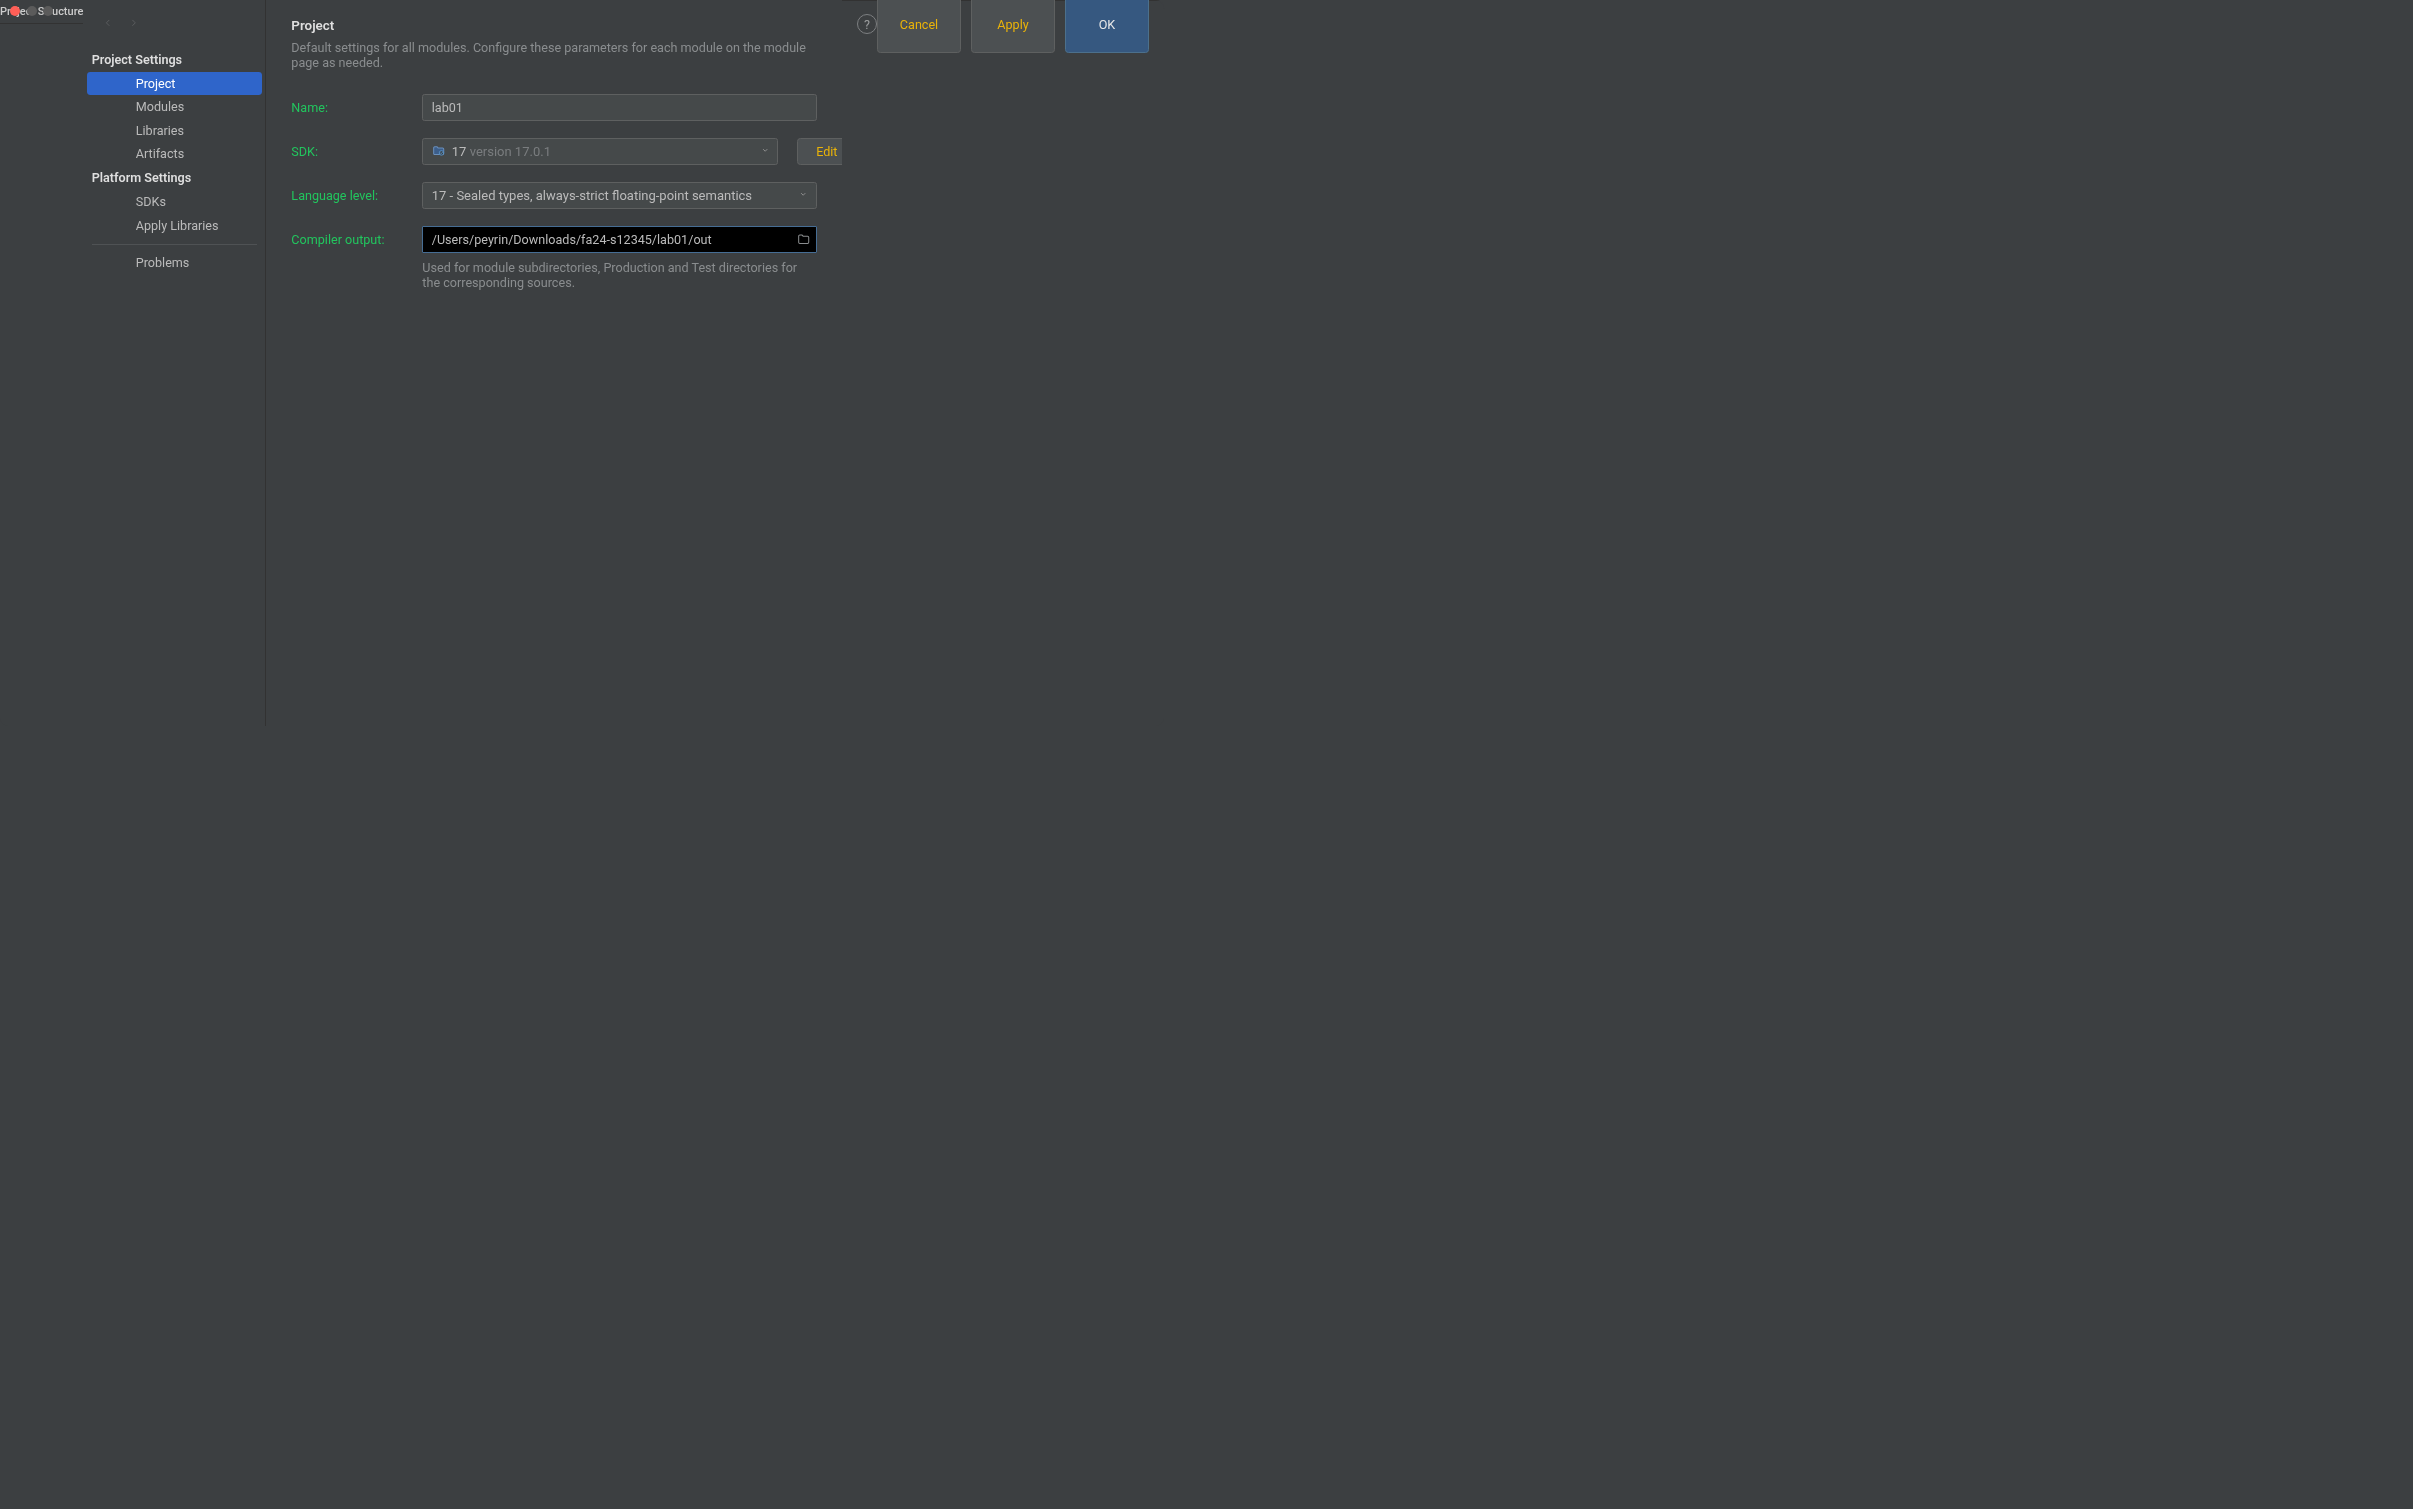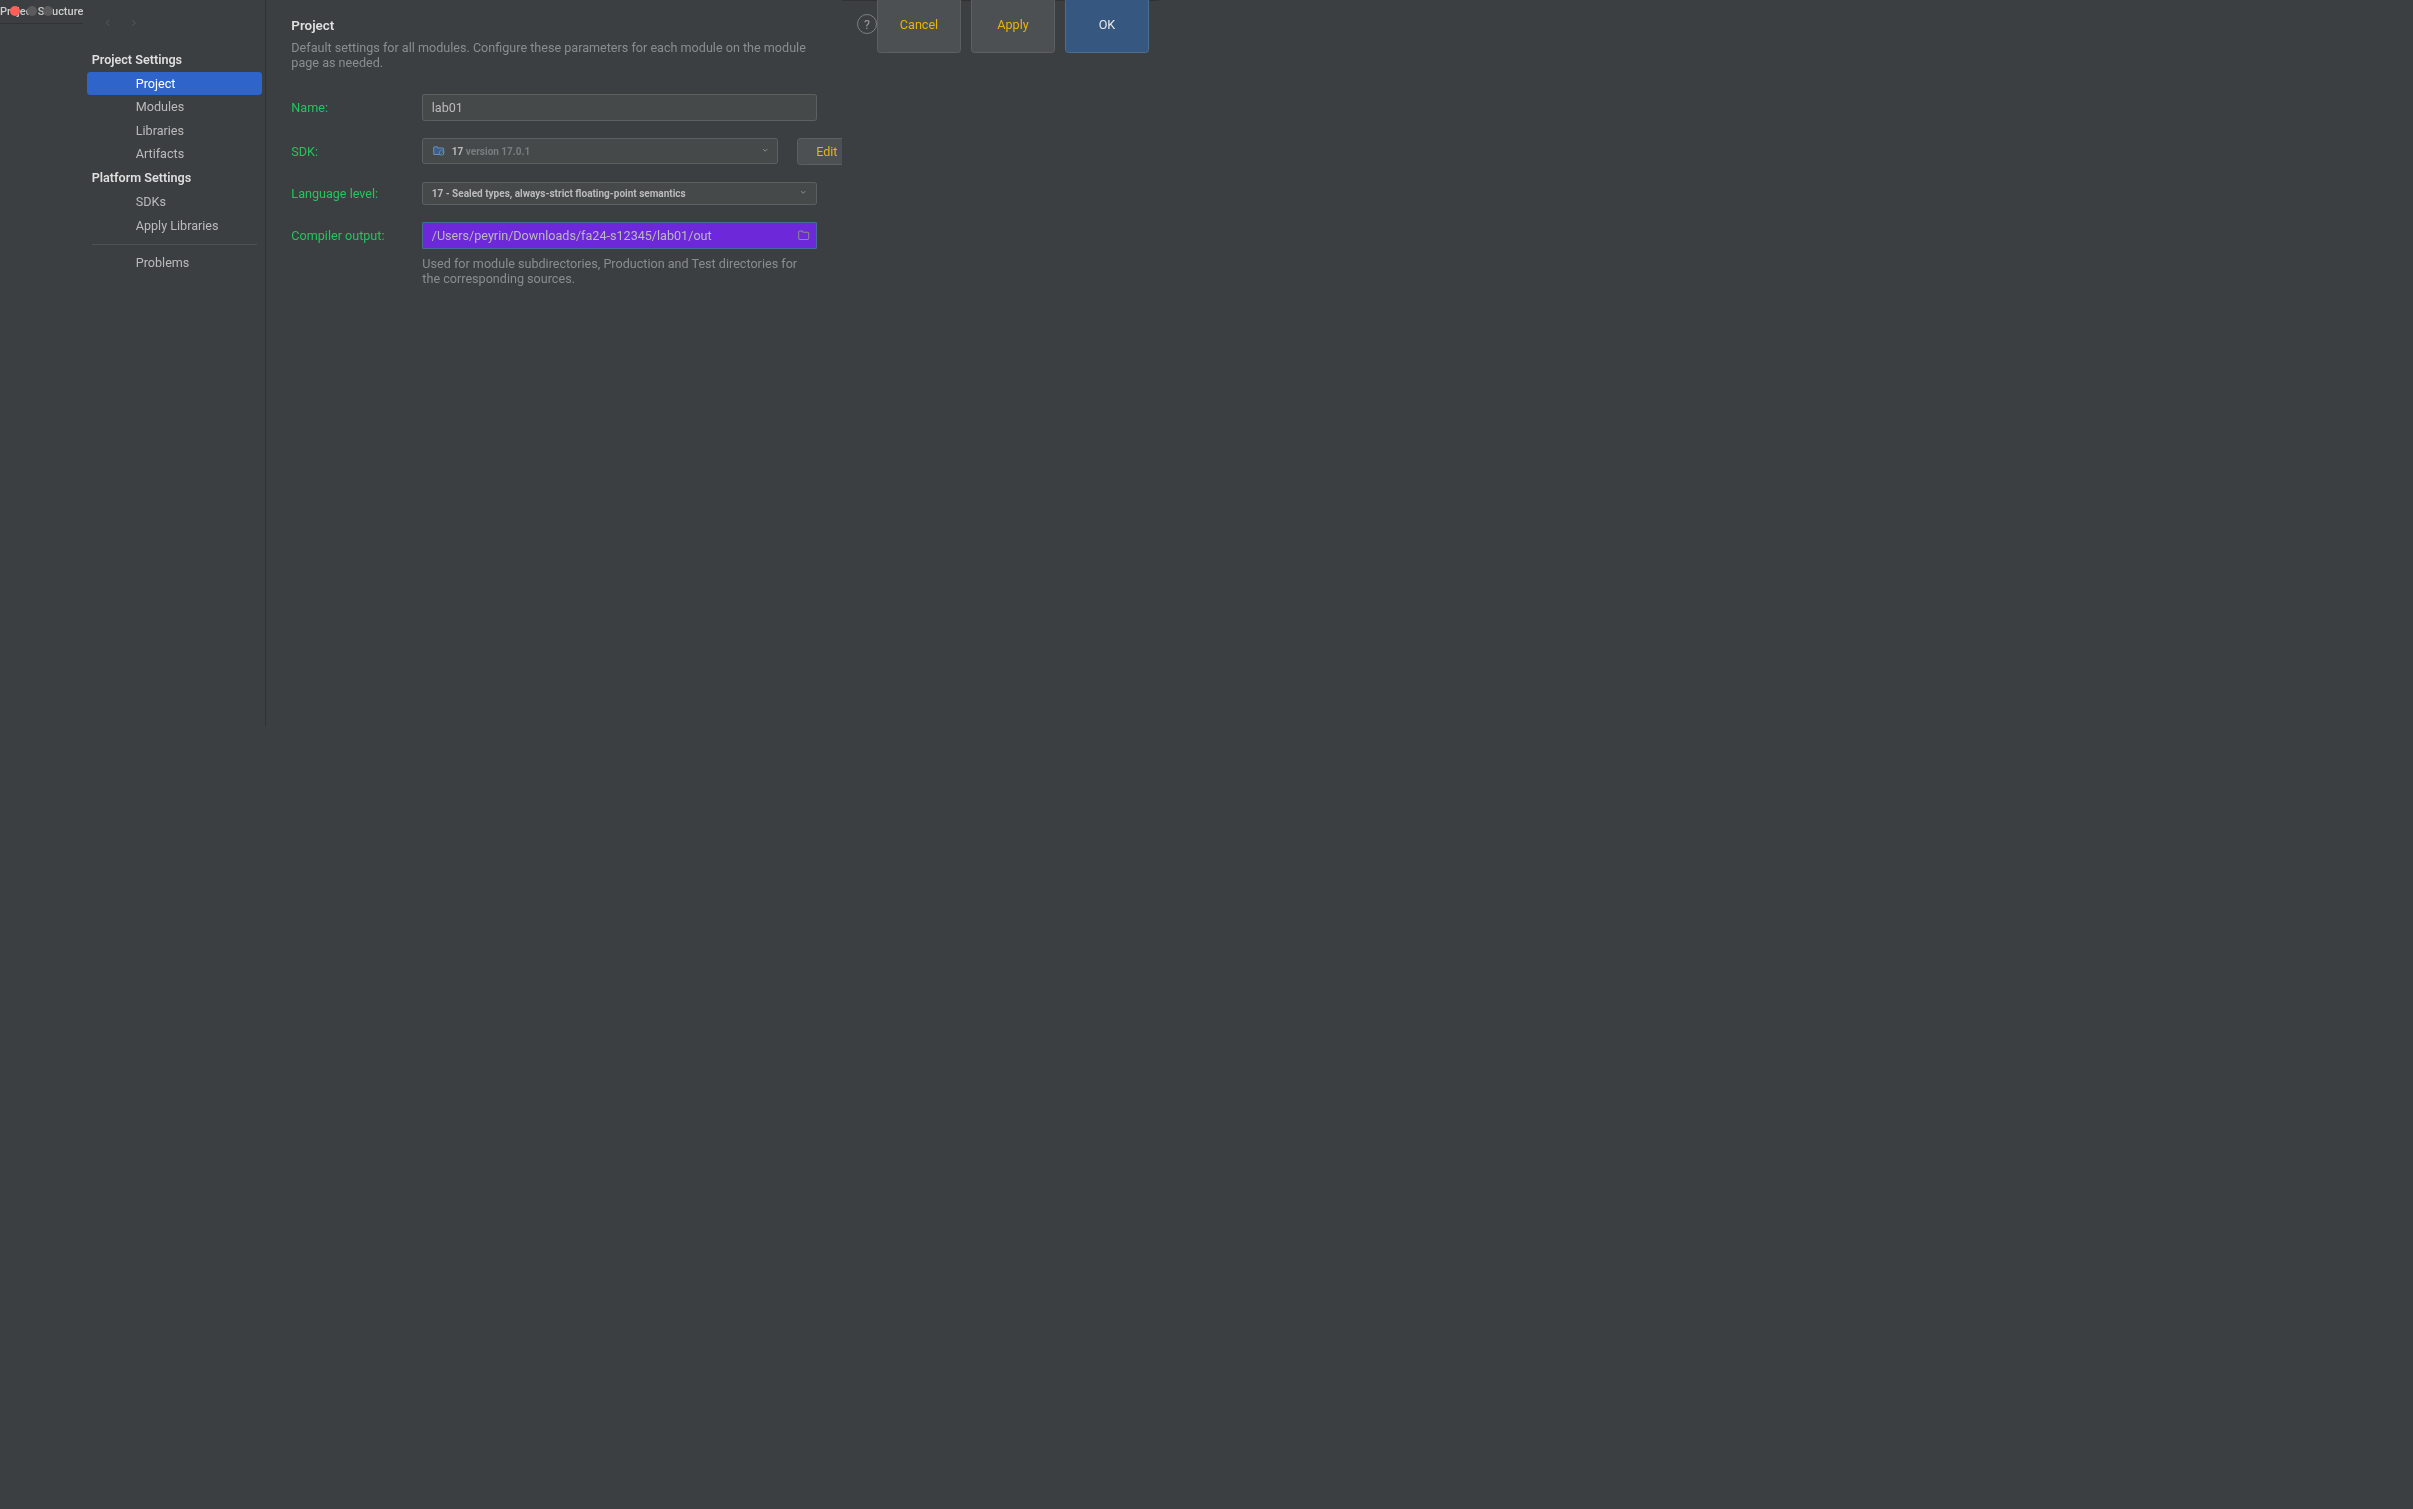--- a/index.html
+++ b/index.html
@@ -159,23 +159,22 @@
     .dropdown.lang {
       width: 709px;
     }
     .dropdown .folder-icon {
       margin-right: 6.7px;
       display: flex;
       align-items: center;
     }
     .dropdown-text {
       color: #bbbbbb;
-      font-size: 10px;
-      flex: 1;
-      font-weight: bold;
+      font-size: 13px;
+      flex: 1;
     }
     .dropdown-text .dim {
       color: #7a7d7f;
     }
     .chevron {
       color: #999;
       font-size: 10px;
     }
     .btn {
       background: #4c5052;
@@ -190,21 +189,21 @@
     .btn.primary {
       background: #365880;
       border-color: #4c708c;
       color: #e8e8e8;
     }
     .compiler-input-wrap {
       position: relative;
       width: 709px;
     }
     .compiler-input {
-      background: #6d28d9;
+      background: #000000;
       border: 1.7px solid #466d94;
       color: #bbbbbb;
       padding: 5px 30px 5px 8.4px;
       font-size: 12.6px;
       border-radius: 1px;
       width: 100%;
       font-family: inherit;
     }
     .folder-btn {
       position: absolute;

